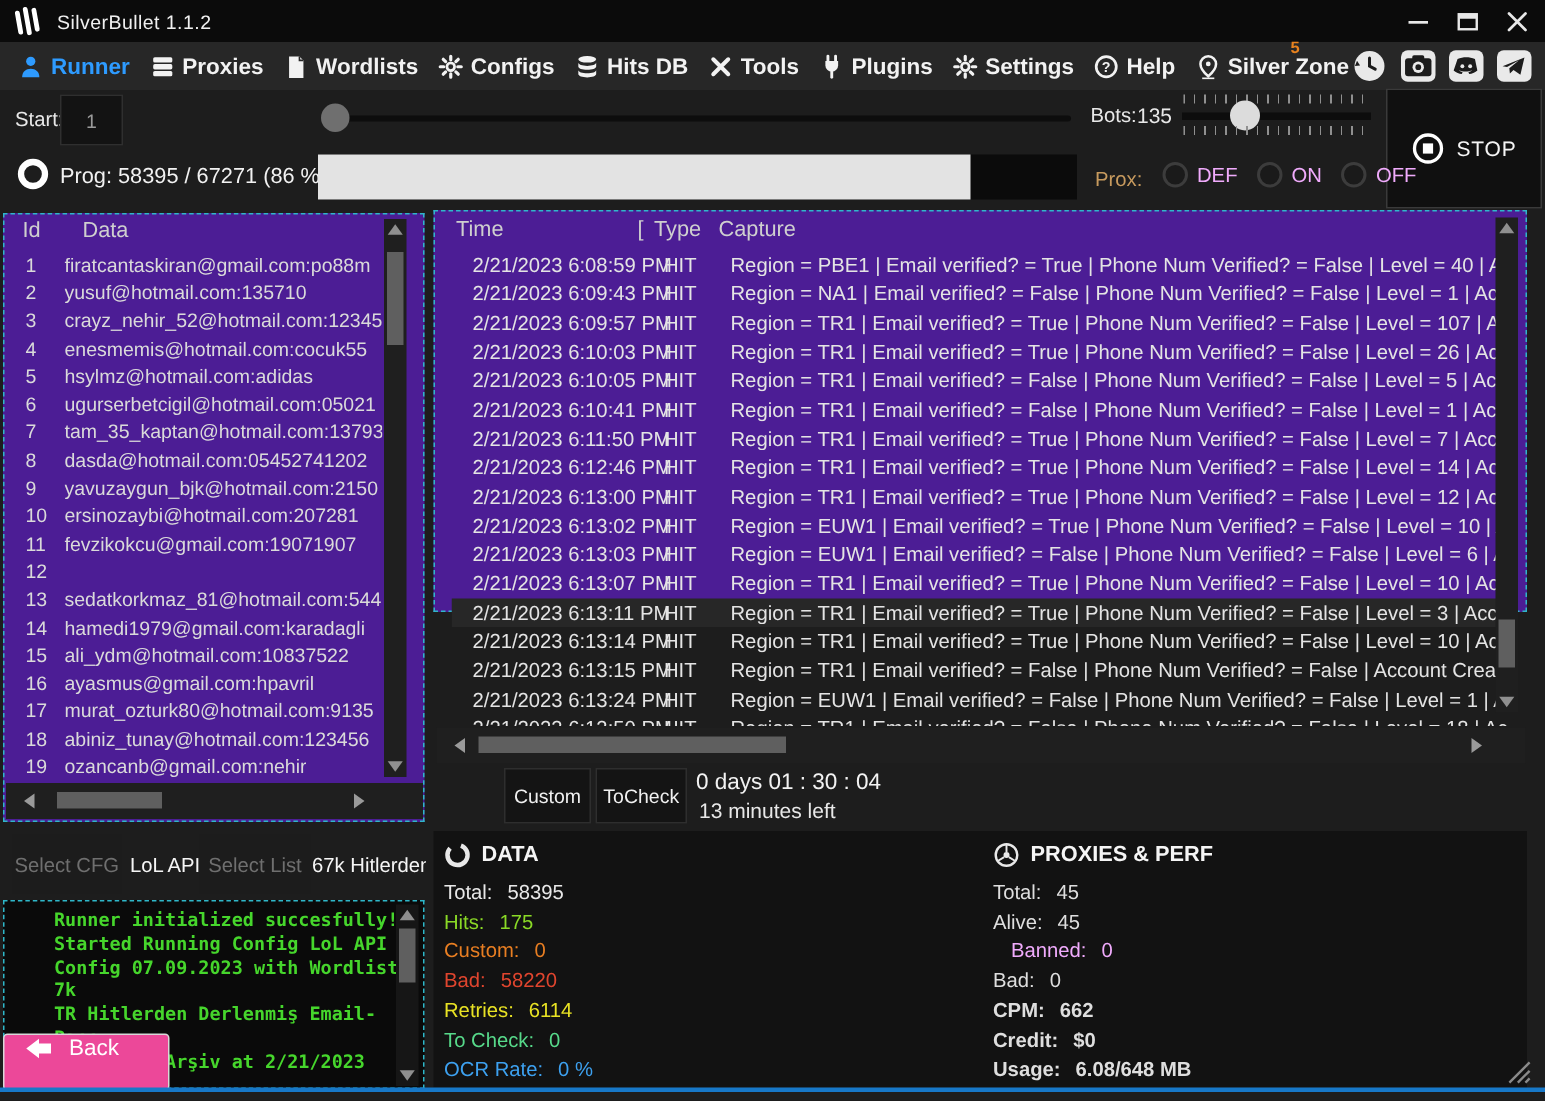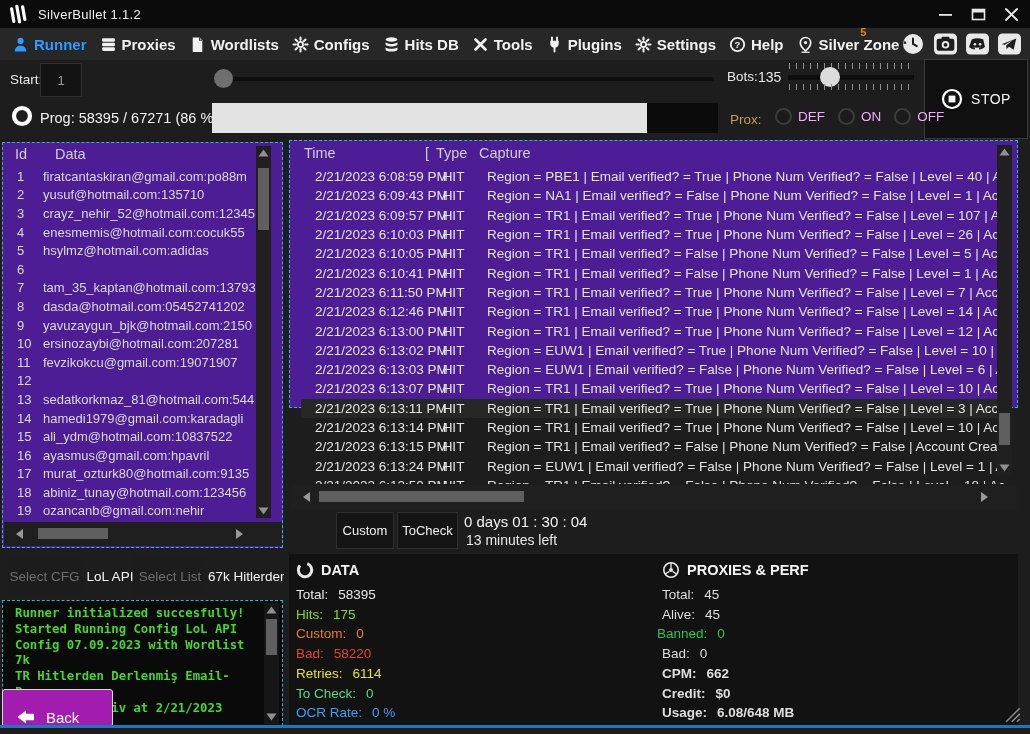--- a/index.html
+++ b/index.html
@@ -77,25 +77,25 @@
   .sb-arrow { position:absolute; width:15px; height:14px; display:flex; align-items:center; justify-content:center; cursor:pointer; }
 
   
   .cfg-btn { position:absolute; top:556px; height:40px; background:#1c1c1c; border:none; color:#6f6f6f;
              font-size:13.5px; font-family:inherit; cursor:pointer; display:flex; align-items:center; justify-content:center; }
   .cfg-btn.on { background:transparent; color:#f5f5f5; }
   #wordlist-name { position:absolute; left:208px; top:556px; width:76px; height:40px; color:#f5f5f5; font-size:13.5px;
                    display:flex; align-items:center; white-space:nowrap; overflow:hidden; }
 
   
-  #log-lines { position:absolute; left:12px; top:5px; width:240px; height:116px; overflow:hidden;
+  #log-lines { position:absolute; left:33px; top:5px; width:240px; height:116px; overflow:hidden;
                font-family:"DejaVu Sans Mono", monospace; font-size:12.3px; font-weight:bold; line-height:15.8px; }
   .log-green { color:#46d62c; }
-  #back-btn { position:absolute; left:2px; top:689px; width:111px; height:38px; background:#a21caf;
-              border:1px solid #d8d8d8; border-radius:3px; display:flex; align-items:flex-end; gap:9px;
+  #back-btn { position:absolute; left:2px; top:689px; width:111px; height:38px; background:#ec4899;
+              border:1px solid #d8d8d8; border-radius:3px; display:flex; align-items:flex-start; gap:9px;
               padding-left:12px; cursor:pointer; }
   #back-label { color:#fff; font-size:15px; }
 
   
   .tab-btn { position:absolute; top:512px; height:37px; background:#141414; border:1px solid #2e2e2e;
              color:#f0f0f0; font-size:13px; font-family:inherit; cursor:pointer; }
   #timer-line1 { position:absolute; left:464px; top:513px; color:#f2f2f2; font-size:15px; }
   #timer-line2 { position:absolute; left:466px; top:532px; color:#e8e8e8; font-size:14px; }
 
   
@@ -347,20 +347,21 @@
         <div class="lt-row">
           <span class="lt-id">4</span>
           <span class="lt-data">enesmemis@hotmail.com:cocuk55</span>
         </div>
         <div class="lt-row">
           <span class="lt-id">5</span>
           <span class="lt-data">hsylmz@hotmail.com:adidas</span>
         </div>
         <div class="lt-row">
           <span class="lt-id">6</span>
+          <span class="lt-data">ugurserbetcigil@hotmail.com:05021</span>
         </div>
         <div class="lt-row">
           <span class="lt-id">7</span>
           <span class="lt-data">tam_35_kaptan@hotmail.com:13793</span>
         </div>
         <div class="lt-row">
           <span class="lt-id">8</span>
           <span class="lt-data">dasda@hotmail.com:05452741202</span>
         </div>
         <div class="lt-row">
@@ -625,21 +626,21 @@
             <g stroke="#e8e8e8" stroke-width="1.3">
               <path d="M9 2v5M3.2 13l4.2-2.6M14.8 13l-4.2-2.6"></path>
             </g>
           </svg>
         </span>
       <span>PROXIES &amp; PERF</span>
     </div>
     <div id="proxy-rows">
         <div class="stat-line" style="left: 373px; top: 33px; color: rgb(222, 222, 222);"><span>Total:</span><span class="v">45</span></div>
         <div class="stat-line" style="left: 373px; top: 52.7px; color: rgb(222, 222, 222);"><span>Alive:</span><span class="v">45</span></div>
-        <div class="stat-line" style="left: 368px; top: 72.4px; color: #22c55e;"><span>Banned:</span><span class="v">0</span></div>
+        <div class="stat-line" style="left: 385px; top: 72.4px; color: #f0abfc;"><span>Banned:</span><span class="v">0</span></div>
         <div class="stat-line" style="left: 373px; top: 92.1px; color: rgb(222, 222, 222);"><span>Bad:</span><span class="v">0</span></div>
         <div class="stat-line" style="left: 373px; top: 111.8px; color: rgb(222, 222, 222); font-weight: bold;"><span>CPM:</span><span class="v">662</span></div>
         <div class="stat-line" style="left: 373px; top: 131.5px; color: rgb(222, 222, 222); font-weight: bold;"><span>Credit:</span><span class="v">$0</span></div>
         <div class="stat-line" style="left: 373px; top: 151.2px; color: rgb(222, 222, 222); font-weight: bold;"><span>Usage:</span><span class="v">6.08/648 MB</span></div>
       </div>
   </div>
 
   <div id="bottom-line"></div>
   <span id="grip"><svg viewBox="0 0 16 16" width="100%" height="100%" xmlns="http://www.w3.org/2000/svg">
         <g stroke="#8a8a8a" stroke-width="1.4">

